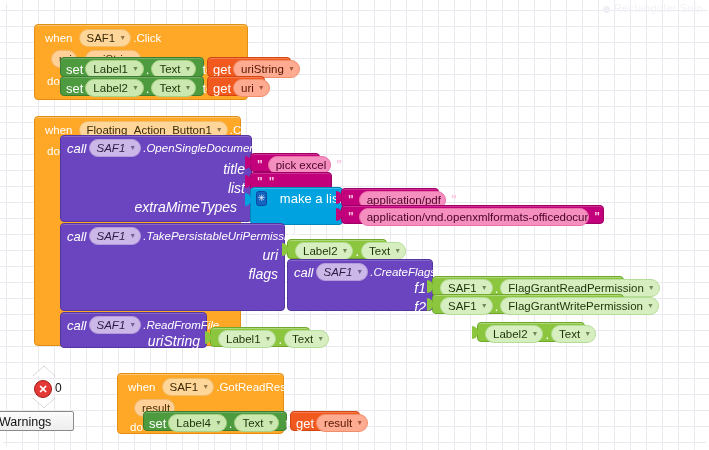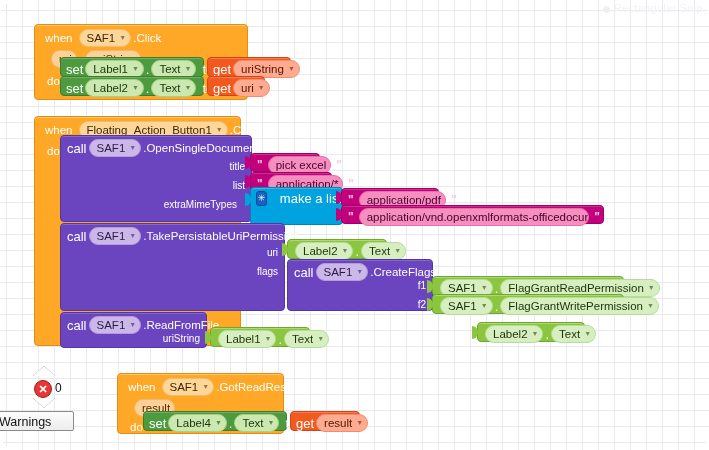--- a/index.html
+++ b/index.html
@@ -51,21 +51,21 @@
   .blk { position: absolute; box-sizing: border-box; }
   .evt {            
     background: #FFA726;
     border: 1px solid #e08e14;
     border-radius: 4px;
     box-shadow: inset 0 1px 0 rgba(255,255,255,.35);
   }
   .row { display: flex; align-items: center; white-space: nowrap; }
   .kw { color: #ffffff; font-size: 11.5px; padding: 0 4px; }
   .kw-dark { color: #ffffff; font-size: 13px; }
-  .lbl-right { color:#ffffff; font-size:10px; text-align:left;padding-left:36px; }
+  .lbl-right { color:#ffffff; font-size:14px; text-align:left;padding-left:36px; }
 
   
   .pill {
     display: inline-flex; align-items: center;
     border-radius: 9px;
     padding: 1px 4px 1px 7px;
     font-size: 11.5px;
     line-height: 14px;
     margin: 0 2px;
   }
@@ -83,20 +83,21 @@
   .pill-plain  { background: #FFD199; color:#4a2e00; border:1px solid #efb871;}
 
   .method { color:#ffffff; font-size:11.5px; }
 
   
   .purple {
     background:#6B45BF;
     border:1px solid #5436a0;
     border-radius:4px;
     box-shadow: inset 0 1px 0 rgba(255,255,255,.18);
+    font-style: italic;
   }
   .green {
     background:#4E9B3F;
     border:1px solid #3d7c31;
     border-radius:4px;
     box-shadow: inset 0 1px 0 rgba(255,255,255,.2);
   }
   .orangeval {
     background:#F2591E;
     border:1px solid #cf4612;
@@ -286,21 +287,20 @@
       <span class="quote">"</span>
       <span class="pill pill-pink">pick excel</span>
       <span class="quote">"</span>
     </div>
   </div>
   <span class="plug plug-m" style="position:absolute;left:245px;top:156px;"></span>
 
   <div class="blk magenta" style="left:250px; top:172px; width:82px; height:19px;">
     <div class="row" style="padding:2px 0 0 3px;">
       <span class="quote">"</span>
-      <span class="pill pill-pink">application/*</span>
       <span class="quote">"</span>
     </div>
   </div>
   <span class="plug plug-m" style="position:absolute;left:245px;top:175px;"></span>
 
   <div class="blk blue" style="left:250px; top:187px; width:93px; height:38px;">
     <div class="row" style="padding:3px 0 0 5px;">
       <span style="display:inline-flex;align-items:center;justify-content:center;width:13px;height:13px;background:#1565C0;border:1px solid #0d47a1;border-radius:3px;color:#fff;font-size:9px;line-height:1;">✳</span>
       <span class="kw-dark" style="padding-left:13px;">make a list</span>
     </div>

